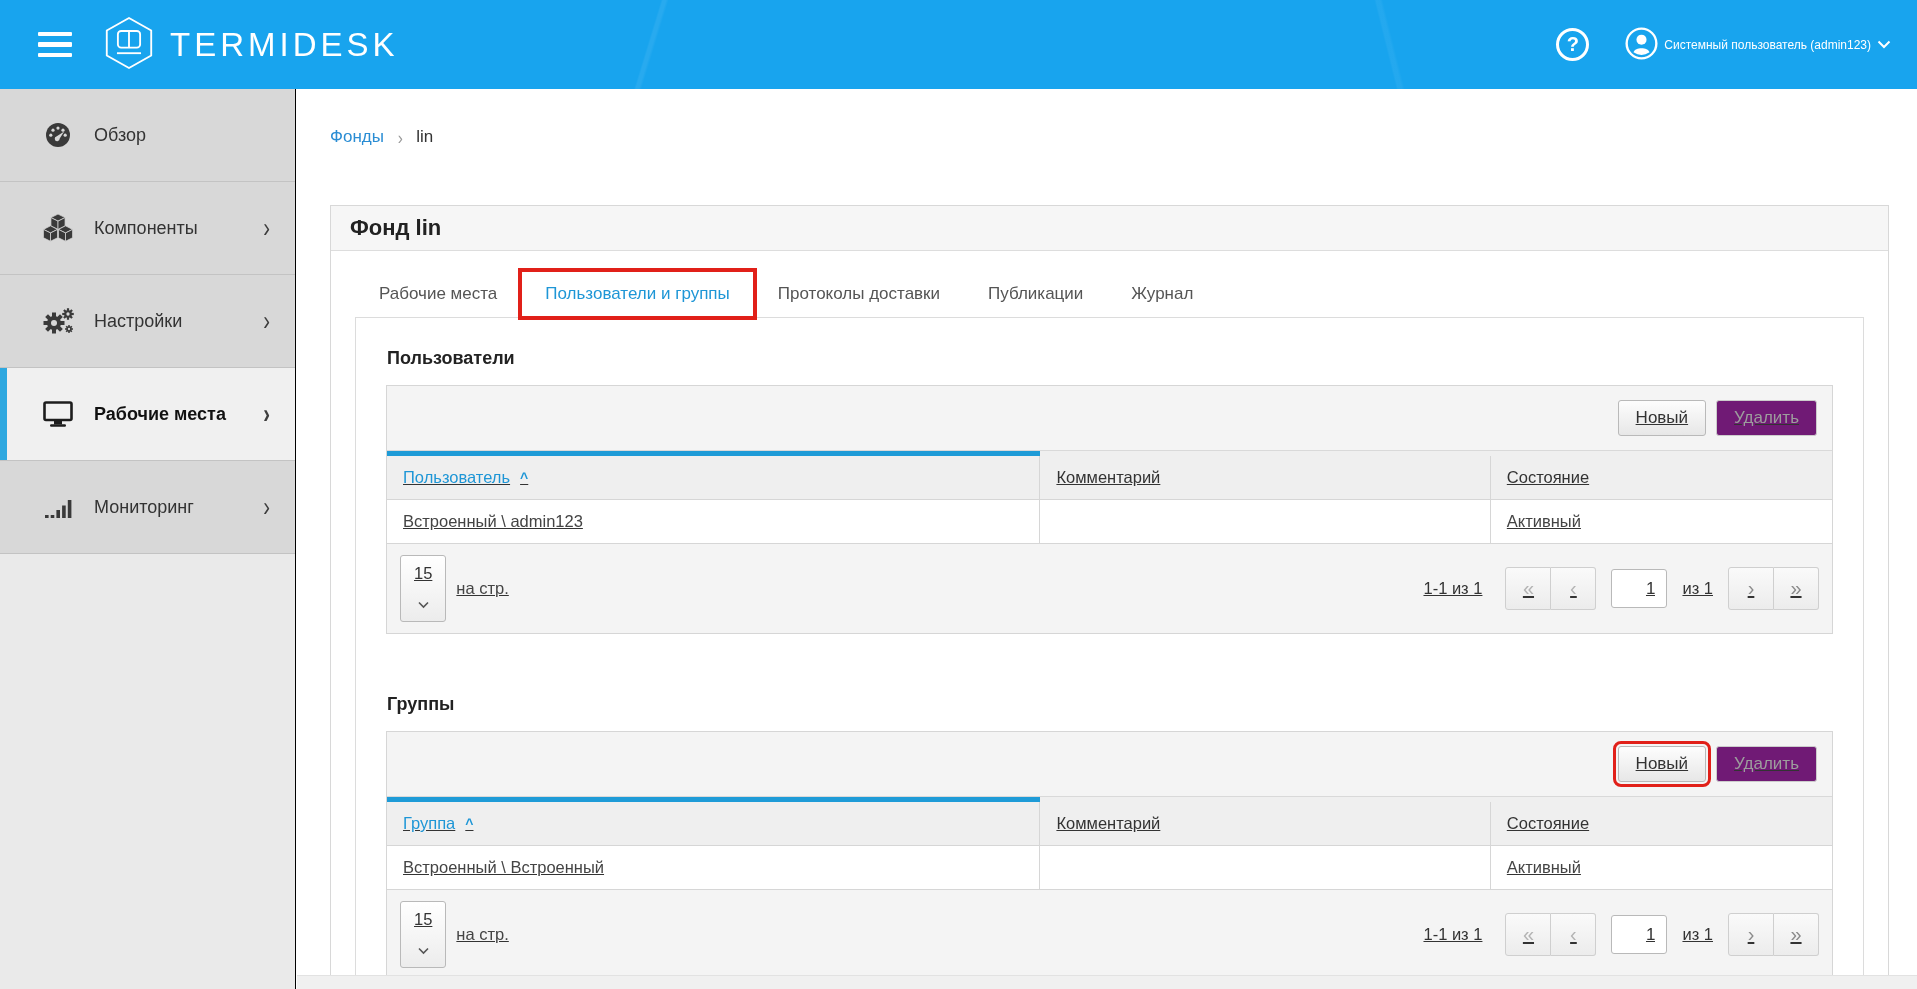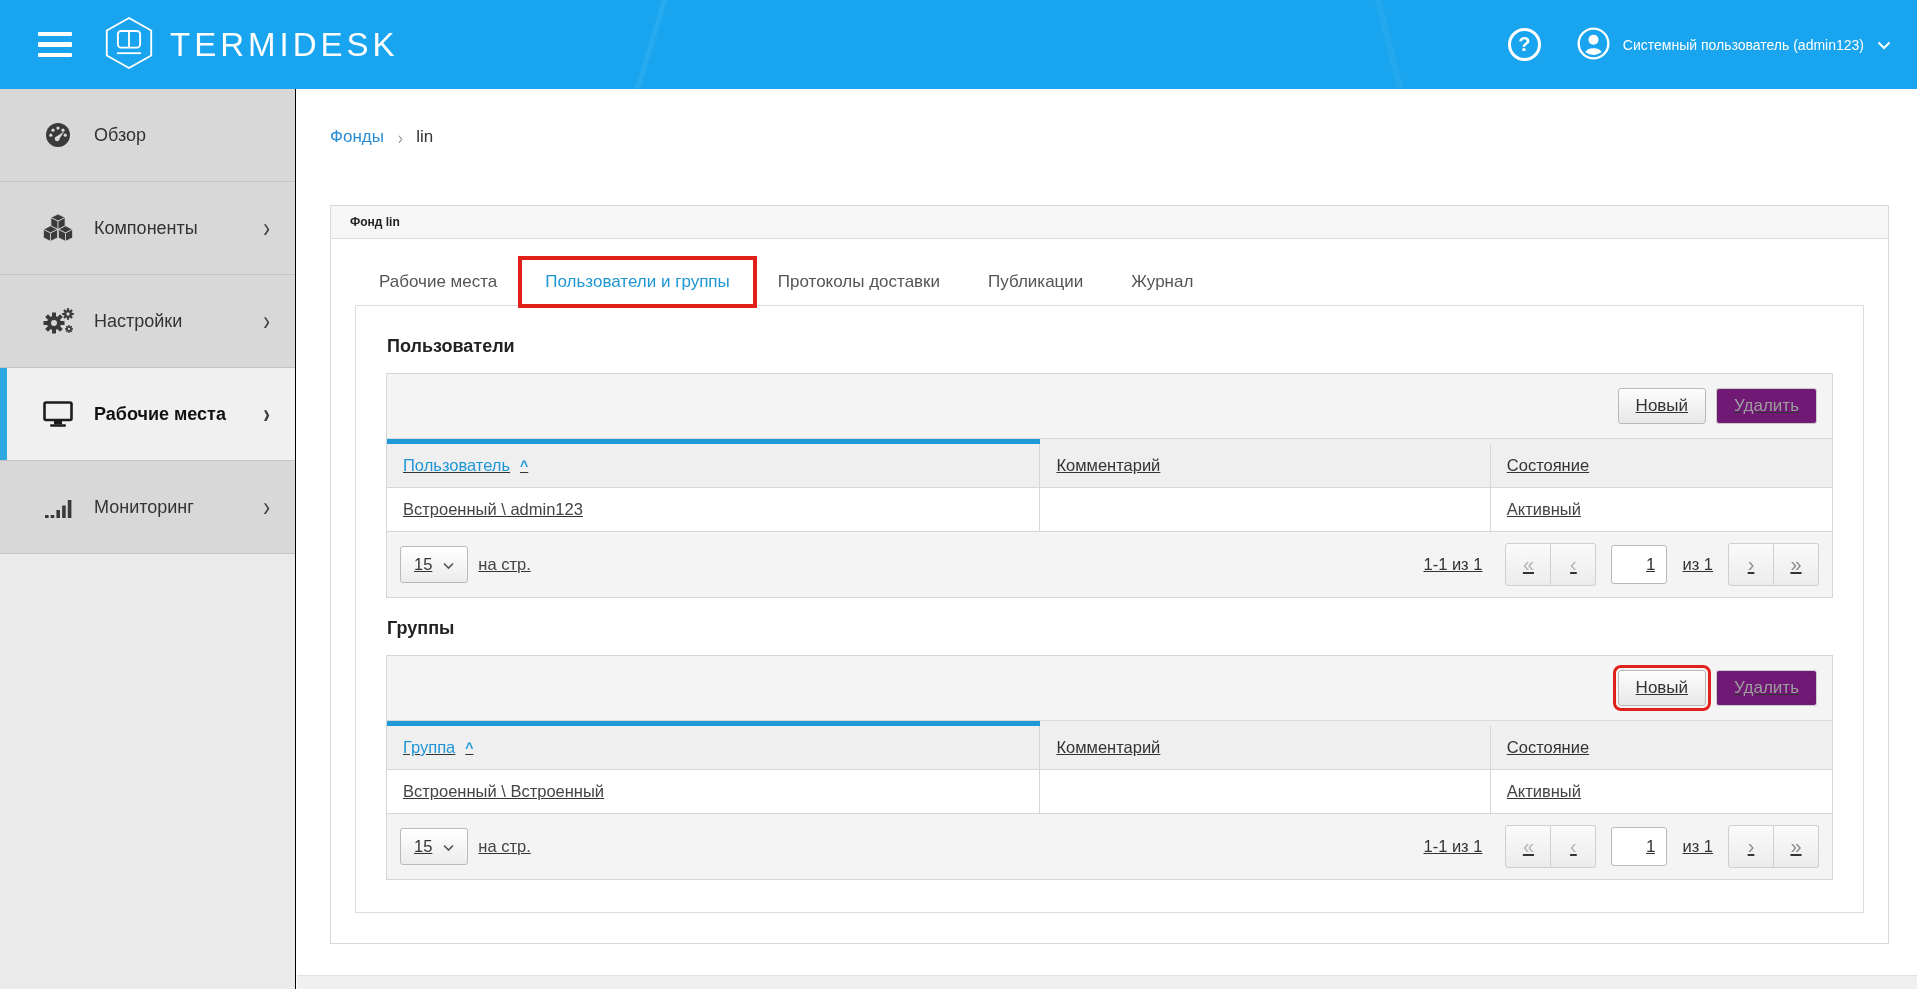--- a/index.html
+++ b/index.html
@@ -11,21 +11,21 @@
     background-image:linear-gradient(107deg,transparent 0 34%,rgba(255,255,255,.07) 34.1% 34.25%,transparent 34.4%),
                      linear-gradient(76deg,transparent 0 72%,rgba(255,255,255,.05) 72.1% 72.3%,transparent 72.45%);
     display:flex;align-items:center;padding:0 26px 0 38px;box-sizing:border-box;gap:32px;}
   .hamburger{width:34px;display:flex;flex-direction:column;gap:6px;cursor:pointer;}
   .hamburger span{height:4.5px;background:#fff;border-radius:1px;}
   .brand{display:flex;align-items:center;gap:16px;color:#fff;}
   .brand-text{font-size:33px;letter-spacing:4px;font-weight:400;color:#fff;}
   .topbar-right{margin-left:auto;display:flex;align-items:center;gap:36px;color:#fff;}
   .help-btn{width:33px;height:33px;border:3px solid #fff;border-radius:50%;display:flex;
     align-items:center;justify-content:center;font-size:20px;font-weight:bold;cursor:pointer;box-sizing:border-box;}
-  .user-menu{display:flex;align-items:center;gap:13px;font-size:14px;cursor:pointer;}
+  .user-menu{display:flex;align-items:center;gap:6px;font-size:12px;cursor:pointer;}
 
   
   .sidebar{position:absolute;top:89px;left:0;bottom:0;width:296px;background:#8b5cf6;
     border-right:1px solid #000000;display:flex;flex-direction:column;box-sizing:border-box;}
   .side-item{height:92px;background:#d8d8d8;border-bottom:1px solid #c3c3c3;display:flex;
     align-items:center;padding:0 24px 0 42px;gap:20px;font-size:18px;color:#333;cursor:pointer;}
   .side-item .mi{width:32px;display:flex;justify-content:center;align-items:center;}
   .side-item .chev{margin-left:auto;font-size:27px;color:#3d3d3d;line-height:1;transform:scaleX(.75);}
   .side-item.active{background:#f0f0f0;font-weight:bold;color:#111;box-shadow:inset 7px 0 0 #2ea8e0;}
   .side-filler{flex:1;background:#eaeaea;}
@@ -34,52 +34,52 @@
   .content{position:absolute;left:297px;top:89px;right:0;bottom:0;background:#fff;
     padding:38px 28px 0 33px;box-sizing:border-box;}
   .bottom-strip{position:absolute;left:297px;right:0;bottom:0;height:13px;background:#f0f0f0;border-top:1px solid #e2e2e2;}
   .breadcrumb{display:flex;align-items:center;gap:13px;font-size:17px;}
   .breadcrumb a{color:#2a8dd4;text-decoration:none;cursor:pointer;}
   .crumb-sep{color:#9a9a9a;font-size:19px;line-height:1;transform:scaleX(.8);}
   .crumb-current{color:#333;}
 
   .panel{margin-top:58px;border:1px solid #d8d8d8;background:#fff;}
   .panel-header{background:#f6f6f6;border-bottom:1px solid #ddd;padding:9px 19px;
-    font-size:12px;font-weight:bold;color:#222;}
+    font-size:22px;font-weight:bold;color:#222;}
   .panel-body{padding:20px 24px 30px;}
 
   .tabs{display:flex;position:relative;z-index:2;}
   .tab{padding:13px 24px;font-size:17px;color:#555;cursor:pointer;white-space:nowrap;}
   .tab.active{color:#1e96d6;}
   .tab.annotated{outline:4px solid #e12019;outline-offset:-1px;}
 
   .tab-content{border:1px solid #dcdcdc;padding:26px 30px 32px;}
   .section-title{font-size:18px;font-weight:bold;color:#222;margin:4px 0 16px 1px;}
-  .section-groups .section-title{margin-top:20px;}
+  .section-groups .section-title{margin-top:60px;}
 
   .table-card{border:1px solid #d6d6d6;text-decoration:underline;}
   .card-toolbar{background:#f4f4f4;border-bottom:1px solid #d9d9d9;padding:14px 15px;
     display:flex;justify-content:flex-end;gap:10px;}
   .btn{font-size:17px;padding:7px 17px;border:1px solid #b9b9b9;border-radius:3px;
     background:linear-gradient(#fdfdfd,#e7e7e7);color:#333;cursor:pointer;font-family:inherit;}
   .btn.disabled{color:#9d9d9d;background:#701a75;border-color:#cccccc;cursor:default;}
   .btn.annotated{outline:3px solid #e12019;outline-offset:2px;}
 
   table.grid{width:100%;border-collapse:collapse;font-size:16.5px;table-layout:fixed;}
   .grid th{background:#efefef;text-align:left;padding:12px 16px;font-weight:400;color:#333;
     border-bottom:1px solid #d6d6d6;border-top:5px solid #efefef;}
   .grid th.sorted{border-top-color:#1e9bd7;color:#1e96d6;}
   .grid th+th,.grid td+td{border-left:1px solid #d6d6d6;}
   .grid .caret{font-weight:bold;font-size:14px;margin-left:10px;}
   .grid td{background:#fff;padding:12px 16px;color:#444;border-bottom:1px solid #d6d6d6;}
   .col-main{width:46%;}.col-comment{width:31%;}.col-state{width:23%;}
 
   .card-footer{background:#f4f4f4;padding:11px 13px;display:flex;align-items:center;font-size:16.5px;color:#333;}
   .page-size{display:flex;align-items:center;gap:11px;padding:8px 13px;border:1px solid #b9b9b9;
-    border-radius:3px;background:linear-gradient(#fff,#ececec);cursor:pointer;}
+    border-radius:3px;background:linear-gradient(#fff,#ececec);cursor:pointer;flex-direction:column;}
   .per-page{margin-left:10px;color:#444;}
   .pager{margin-left:auto;display:flex;align-items:center;gap:15px;}
   .range-label{margin-right:8px;color:#333;}
   .btn-group{display:flex;}
   .pg-btn{width:44px;height:41px;display:flex;align-items:center;justify-content:center;
     background:linear-gradient(#fafafa,#ececec);border:1px solid #cfcfcf;font-size:20px;color:#8b8b8b;cursor:pointer;}
   .btn-group .pg-btn+.pg-btn{border-left:0;}
   .btn-group .pg-btn:first-child{border-radius:3px 0 0 3px;}
   .btn-group .pg-btn:last-child{border-radius:0 3px 3px 0;}
   .pg-btn.dim{color:#b3b3b3;}

